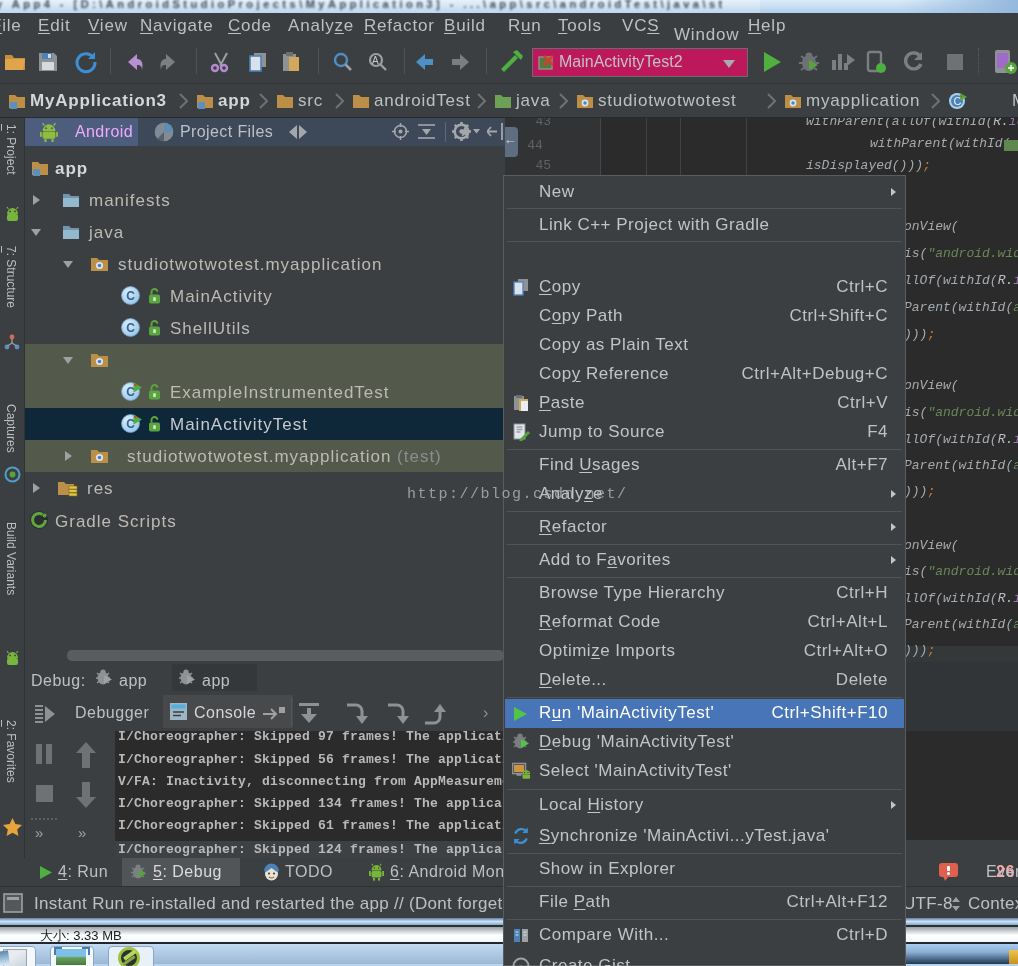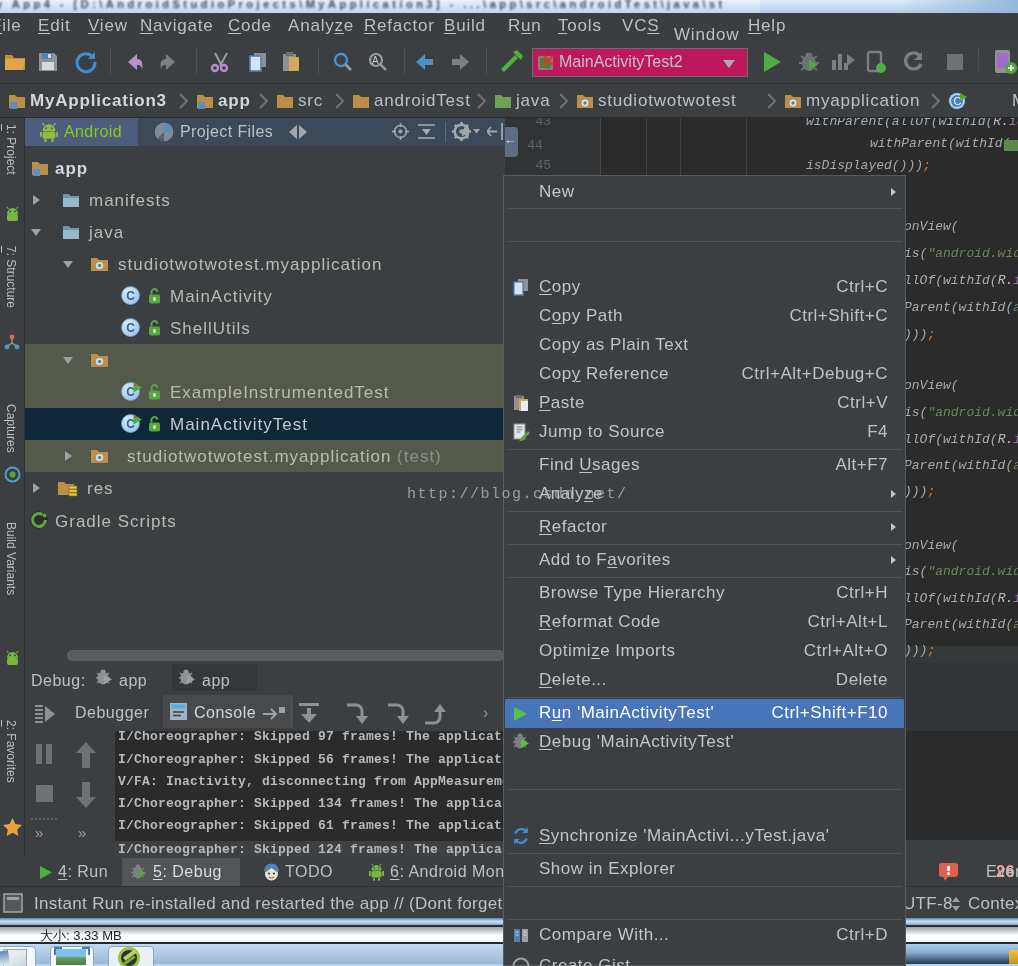--- a/index.html
+++ b/index.html
@@ -283,21 +283,21 @@
         <path fill="#8fbe3c" d="M3 8a5.5 6 0 0 1 11 0z"></path>
         <rect x="3" y="8.3" width="11" height="6" rx="1.5" fill="#8fbe3c"></rect>
         <rect x="0.8" y="8.3" width="1.6" height="4.5" rx="0.8" fill="#8fbe3c"></rect>
         <rect x="14.6" y="8.3" width="1.6" height="4.5" rx="0.8" fill="#8fbe3c"></rect>
         <rect x="4.6" y="14.6" width="1.8" height="2.6" fill="#8fbe3c"></rect>
         <rect x="10.6" y="14.6" width="1.8" height="2.6" fill="#8fbe3c"></rect>
         <circle cx="6" cy="5.4" r="0.9" fill="#4d5d7d"></circle>
         <circle cx="11" cy="5.4" r="0.9" fill="#4d5d7d"></circle>
         <path stroke="#8fbe3c" stroke-width="1.2" d="M4.5 3 3 1M12.5 3 14 1"></path>
       </svg>
-  <span class="abs" style="left:39px;top:5px;color:#84cc16">Android</span>
+  <span class="abs" style="left:50px;top:5px;color:#f0abfc">Android</span>
   <svg class="abs" style="left:129px;top:4px" width="20" height="20" viewBox="0 0 20 20">
         <circle cx="10" cy="10" r="9.5" fill="#7e8archive"></circle>
         <circle cx="10" cy="10" r="9.5" fill="#808b96"></circle>
         <path d="M10 10 V0.5 A9.5 9.5 0 0 1 19.5 10z" fill="#5f8cb0"></path>
         <path d="M10 10 L3.3 16.7 A9.5 9.5 0 0 0 10 19.5z" fill="#55606c"></path>
       </svg>
   <span class="abs" style="left:155px;top:5px;color:#bcc0c4">Project Files</span>
   <svg class="abs" style="left:264px;top:7px" width="18" height="14" viewBox="0 0 18 14">
         <path fill="#a3a7aa" d="M8 0v14L0 7zM10 0v14l8-7z"></path>
       </svg>
@@ -648,20 +648,23 @@
 </div>
 
 <div class="abs" id="ctxmenu" style="left:503px;top:175px;width:403px;height:791px;background:#3c3f41;border:1px solid #5a5d5f;box-sizing:border-box;z-index:50;font-size:17px;letter-spacing:0.5px;color:#c2c4c6">
  <div class="mr" style="top:2px">
       <span class="ml">New</span>
       <svg class="ma" width="7" height="10" viewBox="0 0 7 10">
         <path fill="#c2c4c6" d="M1 1l5 4-5 4z"></path>
       </svg>
     </div>
  <div class="sep" style="top:32px"></div>
+ <div class="mr" style="top:35px">
+      <span class="ml">Link C++ Project with Gradle</span>
+    </div>
  <div class="sep" style="top:65px"></div>
  <div class="mr" style="top:97px">
       <svg class="mi" width="18" height="18" viewBox="0 0 18 18">
         <rect x="6" y="1" width="10" height="12" fill="#8e9294"></rect>
         <rect x="2" y="4" width="9" height="13" fill="#d9e2ea" stroke="#4d82b8" stroke-width="1.3"></rect>
       </svg>
       <span class="ml"><u>C</u>opy</span>
       <span class="ms">Ctrl+C</span>
     </div>
  <div class="mr" style="top:126px">
@@ -746,33 +749,55 @@
     </div>
  <div class="mr" style="top:552px">
       <svg class="mi" width="19" height="17" viewBox="0 0 19 17">
         <ellipse cx="8" cy="9" rx="5.5" ry="6.5" fill="#7a7e81"></ellipse>
         <path stroke="#7a7e81" stroke-width="1.6" d="M2 4l3 2.5M14 4l-3 2.5M1 9h4M15 9h-4M2 14l3-2.5M14 14l-3-2.5"></path>
         <ellipse cx="8" cy="2.6" rx="2.6" ry="2" fill="#7a7e81"></ellipse>
         <path fill="#53c546" d="M9 6l8 4.5L9 15z"></path>
       </svg>
       <span class="ml"><u>D</u>ebug 'MainActivityTest'</span>
     </div>
+ <div class="mr" style="top:581px">
+      <svg class="mi" width="19" height="18" viewBox="0 0 19 18">
+        <rect x="0.5" y="1.5" width="13" height="10" fill="none" stroke="#8e9294" stroke-width="1.6"></rect>
+        <rect x="2" y="3" width="10" height="7" fill="#cf9440"></rect>
+        <rect x="4.5" y="12" width="5" height="1.8" fill="#8e9294"></rect>
+        <path fill="#7cb53c" d="M10.5 12.2a3.8 4 0 0 1 7.6 0z"></path>
+        <rect x="10.5" y="12.4" width="7.6" height="4.4" rx="1.2" fill="#7cb53c"></rect>
+        <circle cx="12.6" cy="10.6" r="0.7" fill="#2e3335"></circle>
+        <circle cx="16" cy="10.6" r="0.7" fill="#2e3335"></circle>
+      </svg>
+      <span class="ml">Select 'MainActivityTest'</span>
+    </div>
  <div class="sep" style="top:613px"></div>
+ <div class="mr" style="top:615px">
+      <span class="ml">Local <u>H</u>istory</span>
+      <svg class="ma" width="7" height="10" viewBox="0 0 7 10">
+        <path fill="#c2c4c6" d="M1 1l5 4-5 4z"></path>
+      </svg>
+    </div>
  <div class="mr" style="top:646px">
       <svg class="mi" width="18" height="18" viewBox="0 0 18 18">
         <path fill="none" stroke="#3d8fd5" stroke-width="2.2" d="M15 4.5A7 7 0 0 0 3.2 6.5M3 13.5a7 7 0 0 0 11.8-2"></path>
         <path fill="#3d8fd5" d="M15.8 0.5v5.5h-5.5zM2.2 17.5V12h5.5z"></path>
       </svg>
       <span class="ml"><u>S</u>ynchronize 'MainActivi...yTest.java'</span>
     </div>
  <div class="sep" style="top:677px"></div>
  <div class="mr" style="top:679px">
       <span class="ml">Show in Explorer</span>
     </div>
  <div class="sep" style="top:710px"></div>
+ <div class="mr" style="top:712px">
+      <span class="ml">File <u>P</u>ath</span>
+      <span class="ms">Ctrl+Alt+F12</span>
+    </div>
  <div class="sep" style="top:743px"></div>
  <div class="mr" style="top:745px">
       <svg class="mi" width="18" height="18" viewBox="0 0 18 18">
         <rect x="2" y="3" width="6" height="13" fill="#4d82b8"></rect>
         <rect x="10" y="3" width="6" height="13" fill="#9da1a4"></rect>
         <path stroke="#d9e2ea" stroke-width="1.2" d="M3.5 6h3M3.5 9h3M11.5 6h3M11.5 9h3"></path>
       </svg>
       <span class="ml">Compare With...</span>
       <span class="ms">Ctrl+D</span>
     </div>

